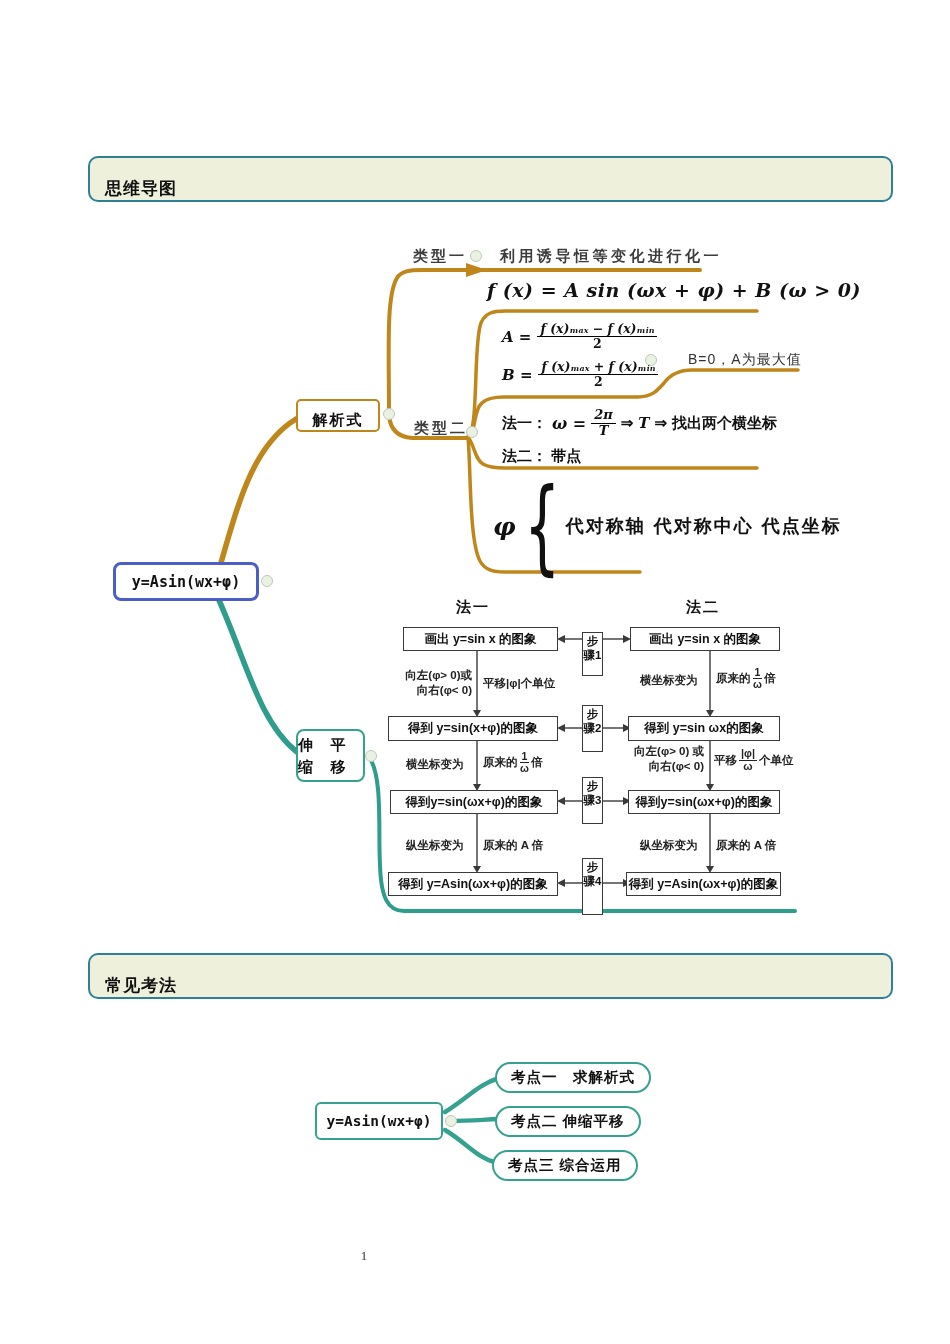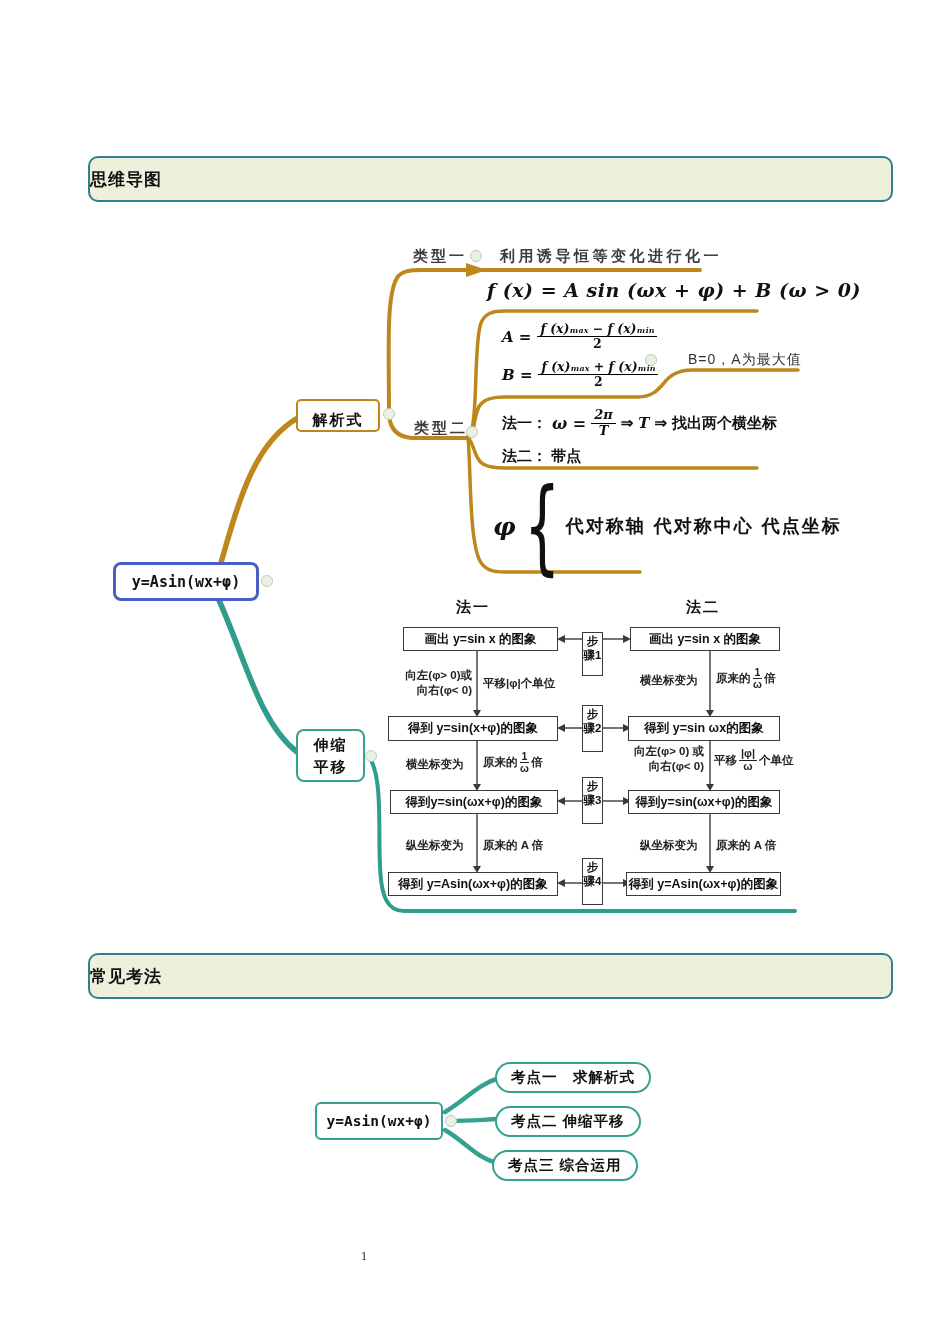--- a/index.html
+++ b/index.html
@@ -9,32 +9,32 @@
   svg.overlay{position:absolute;left:0;top:0;width:950px;height:1344px;pointer-events:none;}
 
   
   .title-row{top:110px;left:0;width:100%;text-align:center;white-space:nowrap;}
   .title-cn{font-family:"Liberation Serif",serif;font-weight:bold;font-size:24px;}
   .title-math{font-family:"DejaVu Serif",serif;font-style:italic;font-weight:bold;font-size:20px;
               vertical-align:2px;margin-left:4px;}
 
   
   .section-box{left:88px;width:805px;height:46px;box-sizing:border-box;background:#EEF0DC;
-               border:2.5px solid #2F7F95;border-radius:10px;display:flex;align-items:center;
-               font-weight:bold;font-size:17px;letter-spacing:1px;}
+               border:2.5px solid #2F7F95;border-radius:10px;display:flex;align-items:flex-end;
+               padding-left:15px;font-weight:bold;font-size:17px;letter-spacing:1px;}
 
   
   .root1{left:113px;top:562px;width:146px;height:39px;border:3.5px solid #4A5EC5;border-radius:8px;
          background:#fff;box-sizing:border-box;display:flex;align-items:center;justify-content:center;
          font-family:"DejaVu Sans Mono",monospace;font-weight:bold;font-size:15px;}
   .jiexishi{left:296px;top:399px;width:84px;height:33px;border:2px solid #BF861B;border-radius:5px;
          background:#fff;box-sizing:border-box;display:flex;align-items:flex-end;justify-content:center;
          font-weight:bold;font-size:15px;letter-spacing:2px;}
   .shensuo{left:296px;top:729px;width:69px;height:53px;border:2px solid #35A18E;border-radius:8px;
-         background:#fff;box-sizing:border-box;display:flex;flex-direction:column;align-items:center;
+         background:#fff;box-sizing:border-box;display:flex;align-items:center;
          justify-content:center;font-weight:bold;font-size:15px;letter-spacing:2px;line-height:22px;}
 
   .lbl{font-weight:bold;font-size:15px;color:#3c3c3c;white-space:nowrap;}
   .lbl-sp{letter-spacing:3px;}
 
   
   .math{font-family:"DejaVu Serif",serif;font-style:italic;font-weight:bold;white-space:nowrap;}
   .fx{left:487px;top:279px;font-size:19px;letter-spacing:.5px;}
   .fline{display:flex;align-items:center;gap:6px;white-space:nowrap;}
   .frac{display:inline-flex;flex-direction:column;align-items:center;line-height:1.15;}
@@ -200,21 +200,21 @@
       <span>代点坐标</span>
     </span>
   </div>
 
   <div class="abs fc-head" style="left:456px;top:598px;">法一</div>
   <div class="abs fc-head" style="left:686px;top:598px;">法二</div>
 
   <div class="abs fc-step" style="left:582px;top:632px;height:44px;">步骤1</div>
   <div class="abs fc-step" style="left:582px;top:705px;height:47px;">步骤2</div>
   <div class="abs fc-step" style="left:582px;top:777px;height:47px;">步骤3</div>
-  <div class="abs fc-step" style="left:582px;top:858px;height:47px;">步骤4</div>
+  <div class="abs fc-step" style="left:582px;top:858px;height:57px;">步骤4</div>
 
   <div class="abs fc-box" style="left:403px;top:627px;width:155px;height:24px;">画出 y=sin x 的图象</div>
   <div class="abs fc-box" style="left:388px;top:716px;width:170px;height:25px;">得到 y=sin(x+φ)的图象</div>
   <div class="abs fc-box" style="left:390px;top:790px;width:168px;height:24px;">得到y=sin(ωx+φ)的图象</div>
   <div class="abs fc-box" style="left:388px;top:872px;width:170px;height:24px;">得到 y=Asin(ωx+φ)的图象</div>
   <div class="abs fc-box" style="left:630px;top:627px;width:150px;height:24px;">画出 y=sin x 的图象</div>
   <div class="abs fc-box" style="left:628px;top:716px;width:152px;height:25px;">得到 y=sin ωx的图象</div>
   <div class="abs fc-box" style="left:628px;top:790px;width:152px;height:24px;">得到y=sin(ωx+φ)的图象</div>
   <div class="abs fc-box" style="left:626px;top:872px;width:155px;height:24px;">得到 y=Asin(ωx+φ)的图象</div>
 

